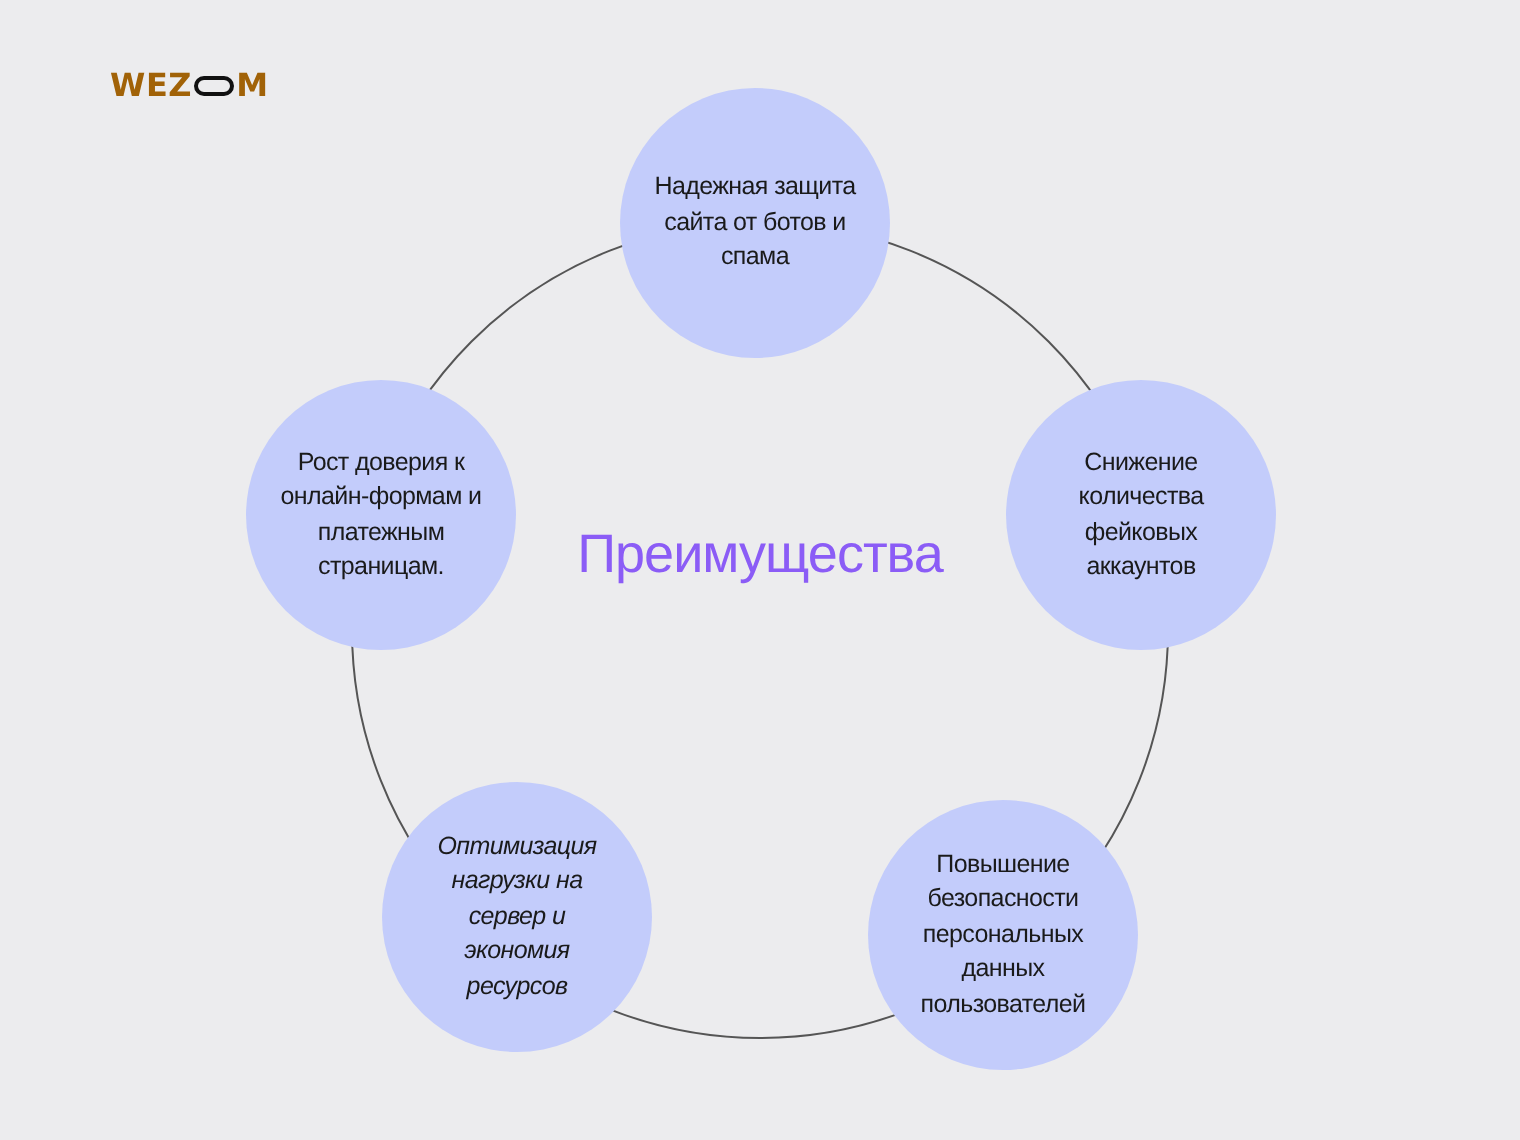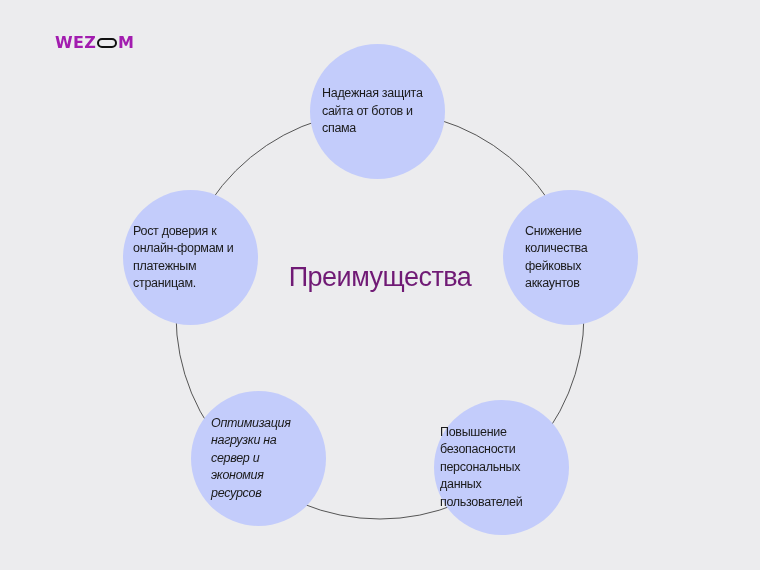--- a/index.html
+++ b/index.html
@@ -16,21 +16,21 @@
       color: #111111;
     }
     .logo {
       position: absolute;
       left: 55px;
       top: 33px;
       font-family: "DejaVu Sans", sans-serif;
       font-weight: bold;
       font-size: 16px;
       letter-spacing: 0.3px;
-      color: #a21caf;
+      color: #a16207;
       display: flex;
       align-items: center;
     }
     .logo .o {
       display: inline-block;
       width: 20px;
       height: 10px;
       border: 2.4px solid #111111;
       border-radius: 7px;
       margin: 0 1px;
@@ -43,40 +43,41 @@
     }
     .node {
       position: absolute;
       width: 135px;
       height: 135px;
       border-radius: 50%;
       background: #C3CCFB;
       display: flex;
       align-items: center;
       justify-content: center;
+      text-align: center;
       box-sizing: border-box;
       padding: 0 12px;
     }
     .node span {
       font-size: 12.5px;
       line-height: 17.5px;
       letter-spacing: -0.3px;
       color: #1a1a1a;
     }
     .title {
       position: absolute;
       left: 230px;
       top: 262px;
       width: 300px;
       text-align: center;
       font-size: 27px;
       line-height: 31px;
       font-weight: normal;
       letter-spacing: -0.5px;
-      color: #701a75;
+      color: #8b5cf6;
     }
   </style>
 </head>
 <body>
 
 <div class="logo">
   <span>WEZ</span>
     <span class="o"></span>
     <span>M</span>
 </div>

